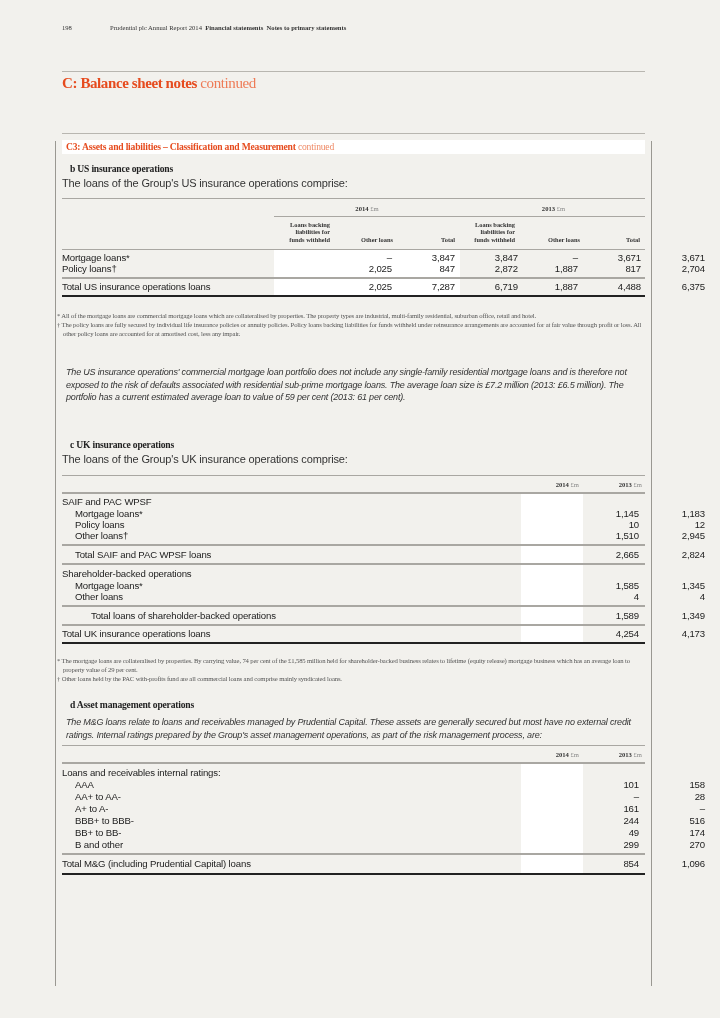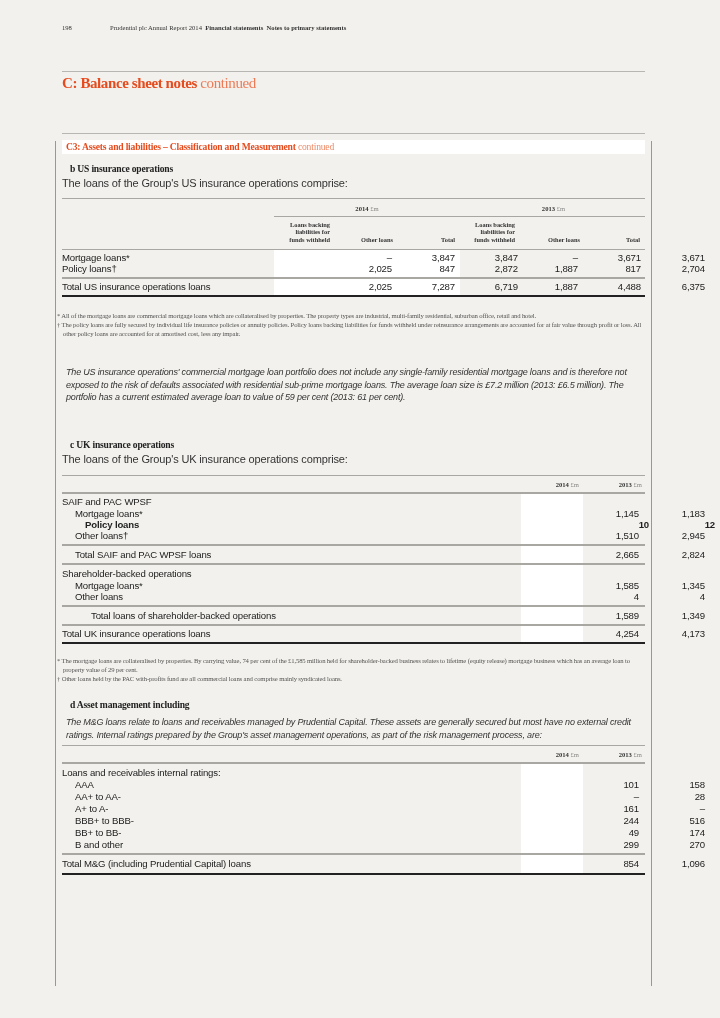--- a/index.html
+++ b/index.html
@@ -136,21 +136,21 @@
 <div class="abs thr" style="top:481px;left:500px;width:79px;"><b>2014</b> <span class="unit">£m</span></div>
 <div class="abs thr" style="top:481px;left:570px;width:72px;"><b>2013</b> <span class="unit">£m</span></div>
 <div class="abs line2" style="top:492px;left:62px;width:583px;"></div>
 
 <div class="abs row" style="top:496px;left:62px;">SAIF and PAC WPSF</div>
 <div class="abs row" style="top:508px;left:62px;width:583px;">
   <span class="abs indent" style="left:0;">Mortgage loans*</span>
   <span class="abs num" style="left:460px;width:117px;">1,145</span>
   <span class="abs num" style="left:520px;width:61px;left:520px;width:123px;">1,183</span>
 </div>
-<div class="abs row" style="top:519px;left:72px;width:583px;font-weight:bold;">
+<div class="abs row" style="top:519px;left:62px;width:583px;">
   <span class="abs indent" style="left:0;">Policy loans</span>
   <span class="abs num" style="left:460px;width:117px;">10</span>
   <span class="abs num" style="left:520px;width:123px;">12</span>
 </div>
 <div class="abs row" style="top:530px;left:62px;width:583px;">
   <span class="abs indent" style="left:0;">Other loans†</span>
   <span class="abs num" style="left:460px;width:117px;">1,510</span>
   <span class="abs num" style="left:520px;width:123px;">2,945</span>
 </div>
 <div class="abs line2" style="top:544px;left:62px;width:583px;"></div>
@@ -184,21 +184,21 @@
   <span class="abs num" style="left:460px;width:117px;">4,254</span>
   <span class="abs num" style="left:520px;width:123px;">4,173</span>
 </div>
 <div class="abs thick" style="top:642px;left:62px;width:583px;"></div>
 
 <div class="abs foot" style="top:656px;left:57px;">
   <div>* The mortgage loans are collateralised by properties. By carrying value, 74 per cent of the £1,585 million held for shareholder-backed business relates to lifetime (equity release) mortgage business which has an average loan to property value of 29 per cent.</div>
   <div>† Other loans held by the PAC with-profits fund are all commercial loans and comprise mainly syndicated loans.</div>
 </div>
 
-<div class="abs sec-h" style="top:699px;left:62px;">d Asset management including</div>
+<div class="abs sec-h" style="top:699px;left:62px;">d Asset management operations</div>
 <div class="abs para" style="top:712px;left:62px;">
   <p>The M&amp;G loans relate to loans and receivables managed by Prudential Capital. These assets are generally secured but most have no external credit ratings. Internal ratings prepared by the Group's asset management operations, as part of the risk management process, are:</p>
 </div>
 
 <div class="abs line" style="top:745px;left:62px;width:583px;"></div>
 <div class="abs whitecol" style="top:763px;left:521px;width:62px;height:110px;"></div>
 <div class="abs thr" style="top:751px;left:500px;width:79px;"><b>2014</b> <span class="unit">£m</span></div>
 <div class="abs thr" style="top:751px;left:570px;width:72px;"><b>2013</b> <span class="unit">£m</span></div>
 <div class="abs line2" style="top:762px;left:62px;width:583px;"></div>
 

